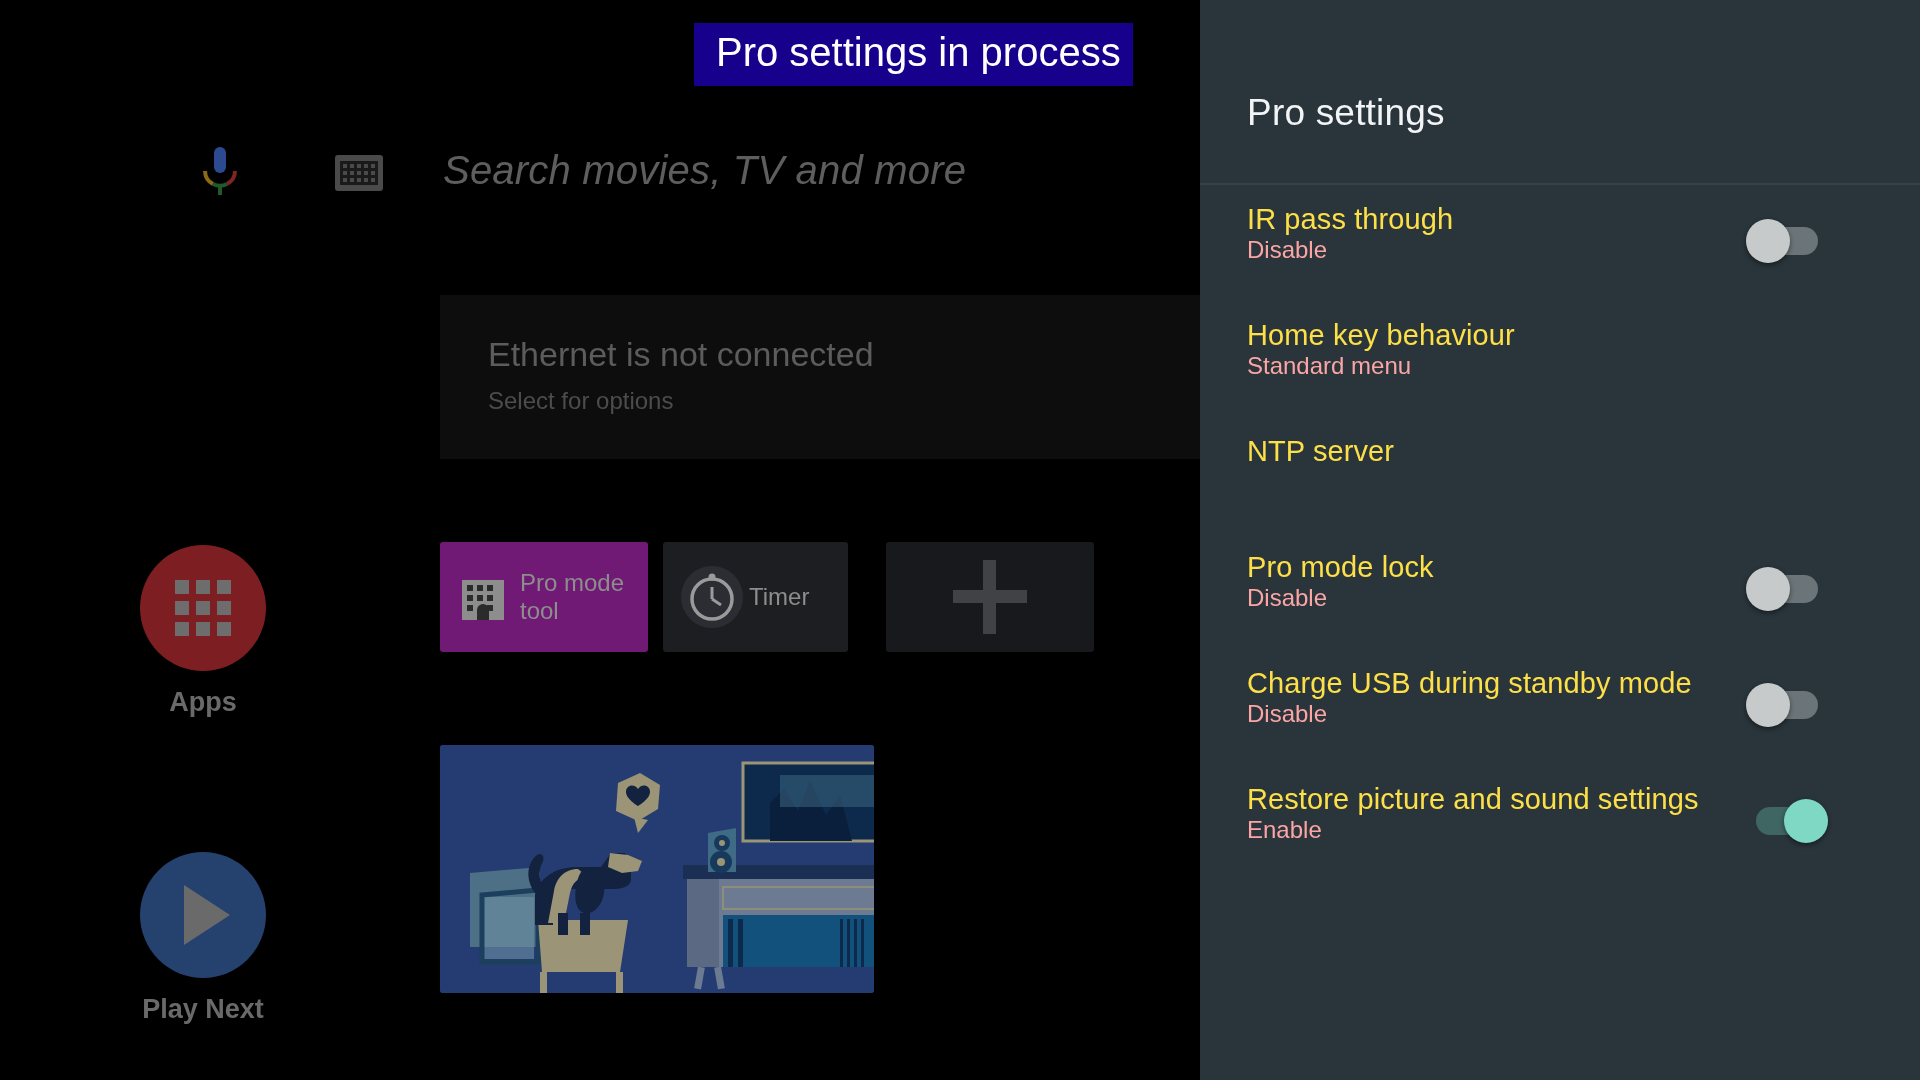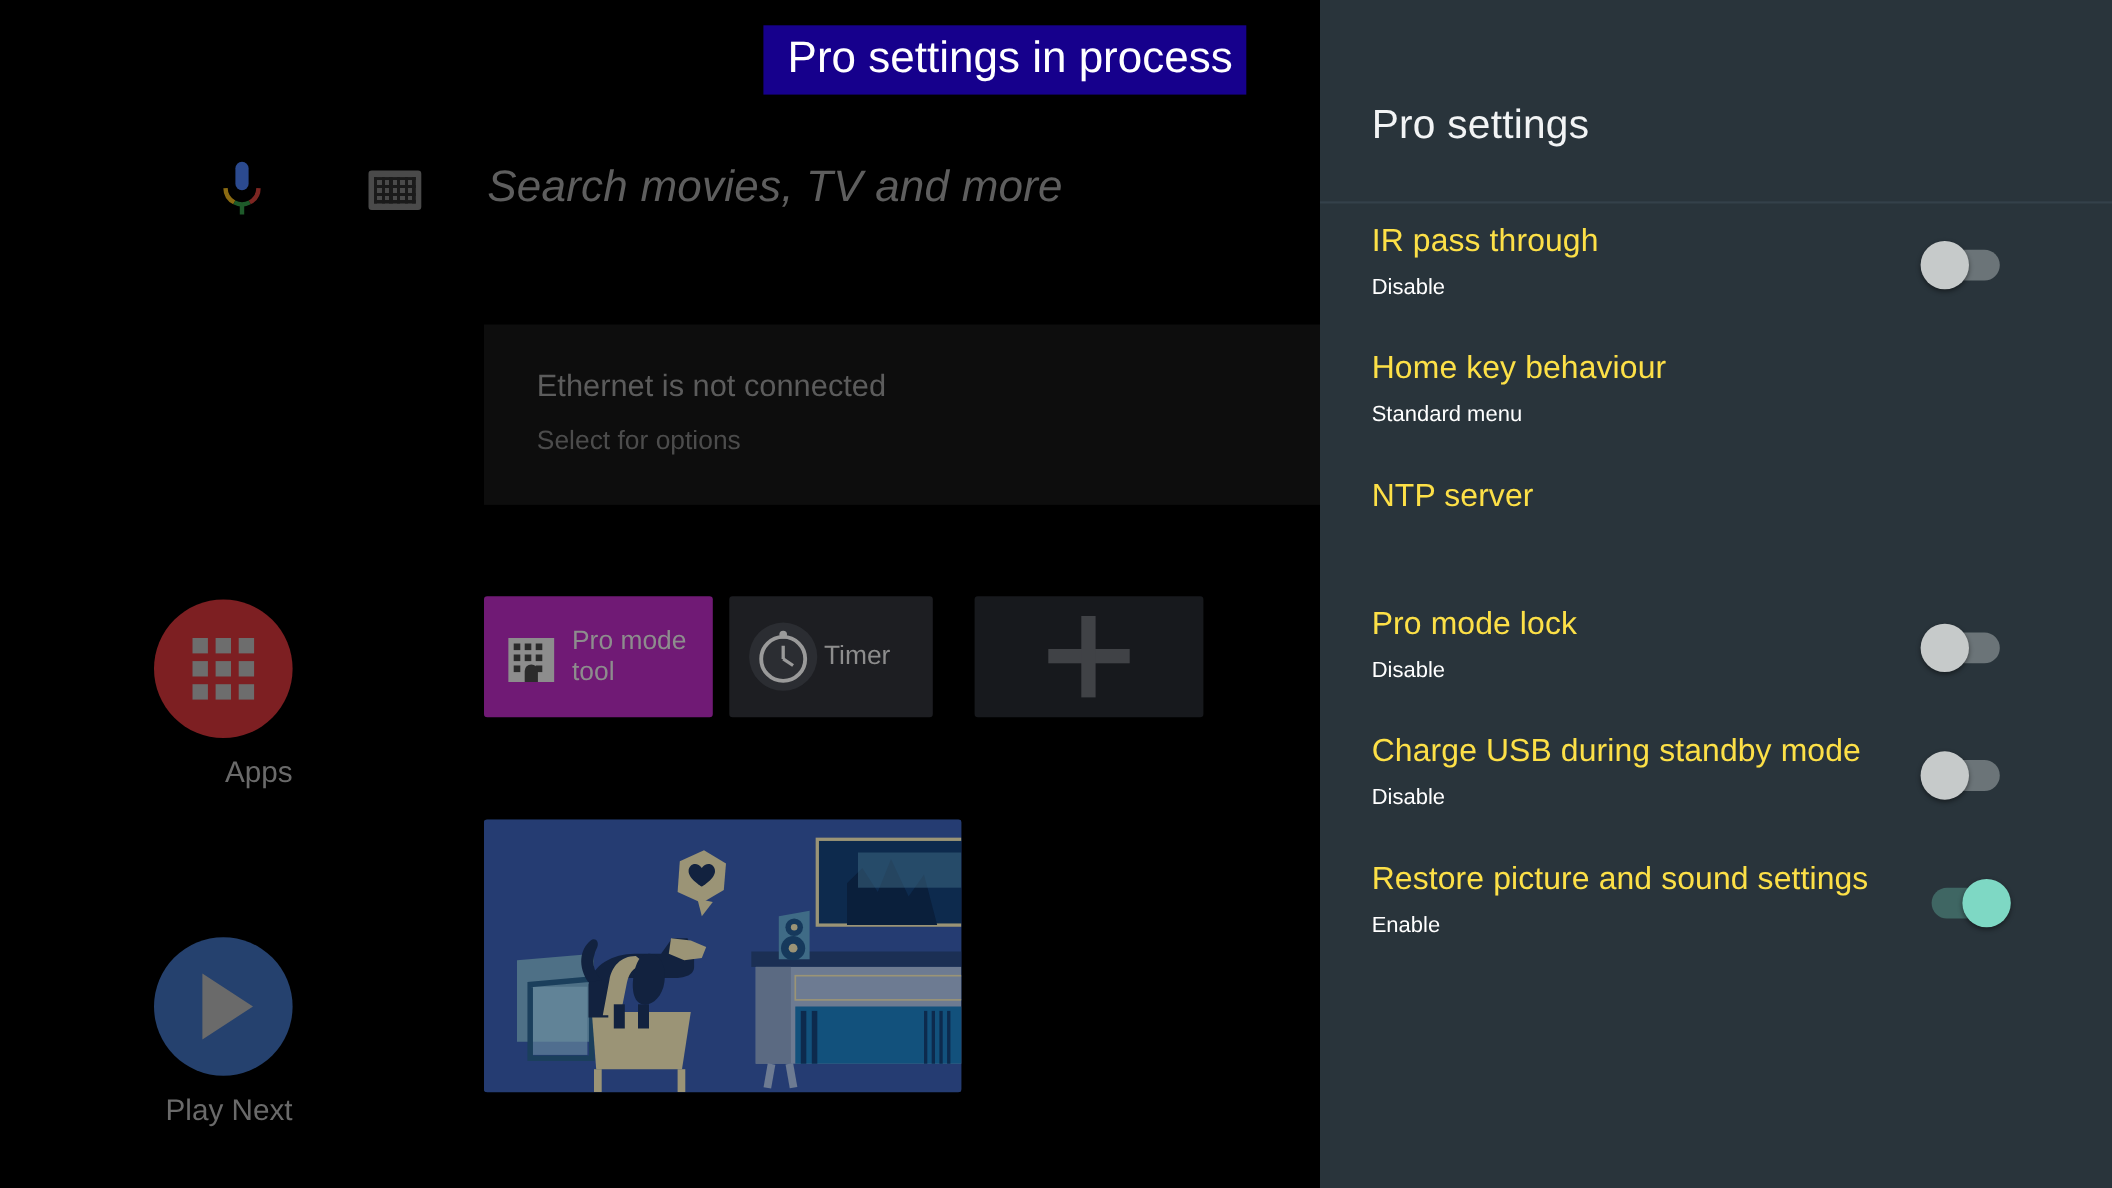--- a/index.html
+++ b/index.html
@@ -32,25 +32,25 @@
     position:absolute; left:443px; top:148px;
     font-size:40px; font-style:italic; color:#5e5e5e;
     letter-spacing:.2px;
   }
 
   
   .eth-card {
     position:absolute; left:440px; top:295px; width:760px; height:164px;
     background:#0d0d0d;
   }
-  .eth-title { position:absolute; left:48px; top:40px; font-size:28px; color:#5c5c5c; }
+  .eth-title { position:absolute; left:48px; top:40px; font-size:34px; color:#5c5c5c; }
   .eth-sub   { position:absolute; left:48px; top:92px; font-size:24px; color:#4c4c4c; }
 
   
-  .circle-item { position:absolute; width:auto; text-align:right; }
+  .circle-item { position:absolute; width:auto; text-align:center;font-weight:bold; }
   .big-circle { width:126px; height:126px; border-radius:50%; position:relative; }
   .apps-circle { background:#7d1f22; }
   .apps-grid {
     position:absolute; left:35px; top:35px; width:56px; height:56px;
     display:grid; grid-template-columns:repeat(3,14px); grid-template-rows:repeat(3,14px);
     gap:7px;
   }
   .apps-grid span { background:#6d6d6d; display:block; width:14px; height:14px; }
   .playnext-circle { background:#25416e; }
   .play-tri {
@@ -107,21 +107,21 @@
   .panel-divider {
     position:absolute; left:0; top:183px; width:720px; height:2px;
     background:#34414a;
   }
   .panel-list { position:absolute; left:0; top:185px; width:720px; }
 
   .row {
     position:relative; width:720px; padding:18px 0 18px 47px; height:116px;
   }
   .row-title { font-size:29px; color:#fde047; letter-spacing:.1px; }
-  .row-sub   { font-size:20px; color:#ffffff; margin-top:14px; }
+  .row-sub   { font-size:24px; color:#fca5a5; margin-top:0; }
 
   .toggle {
     position:absolute; right:102px; top:42px;
     width:62px; height:28px; border-radius:14px;
   }
   .toggle .track { position:absolute; inset:0; border-radius:14px; }
   .toggle .thumb {
     position:absolute; top:-8px; width:44px; height:44px; border-radius:50%;
     box-shadow:0 2px 5px rgba(0,0,0,.45);
   }

